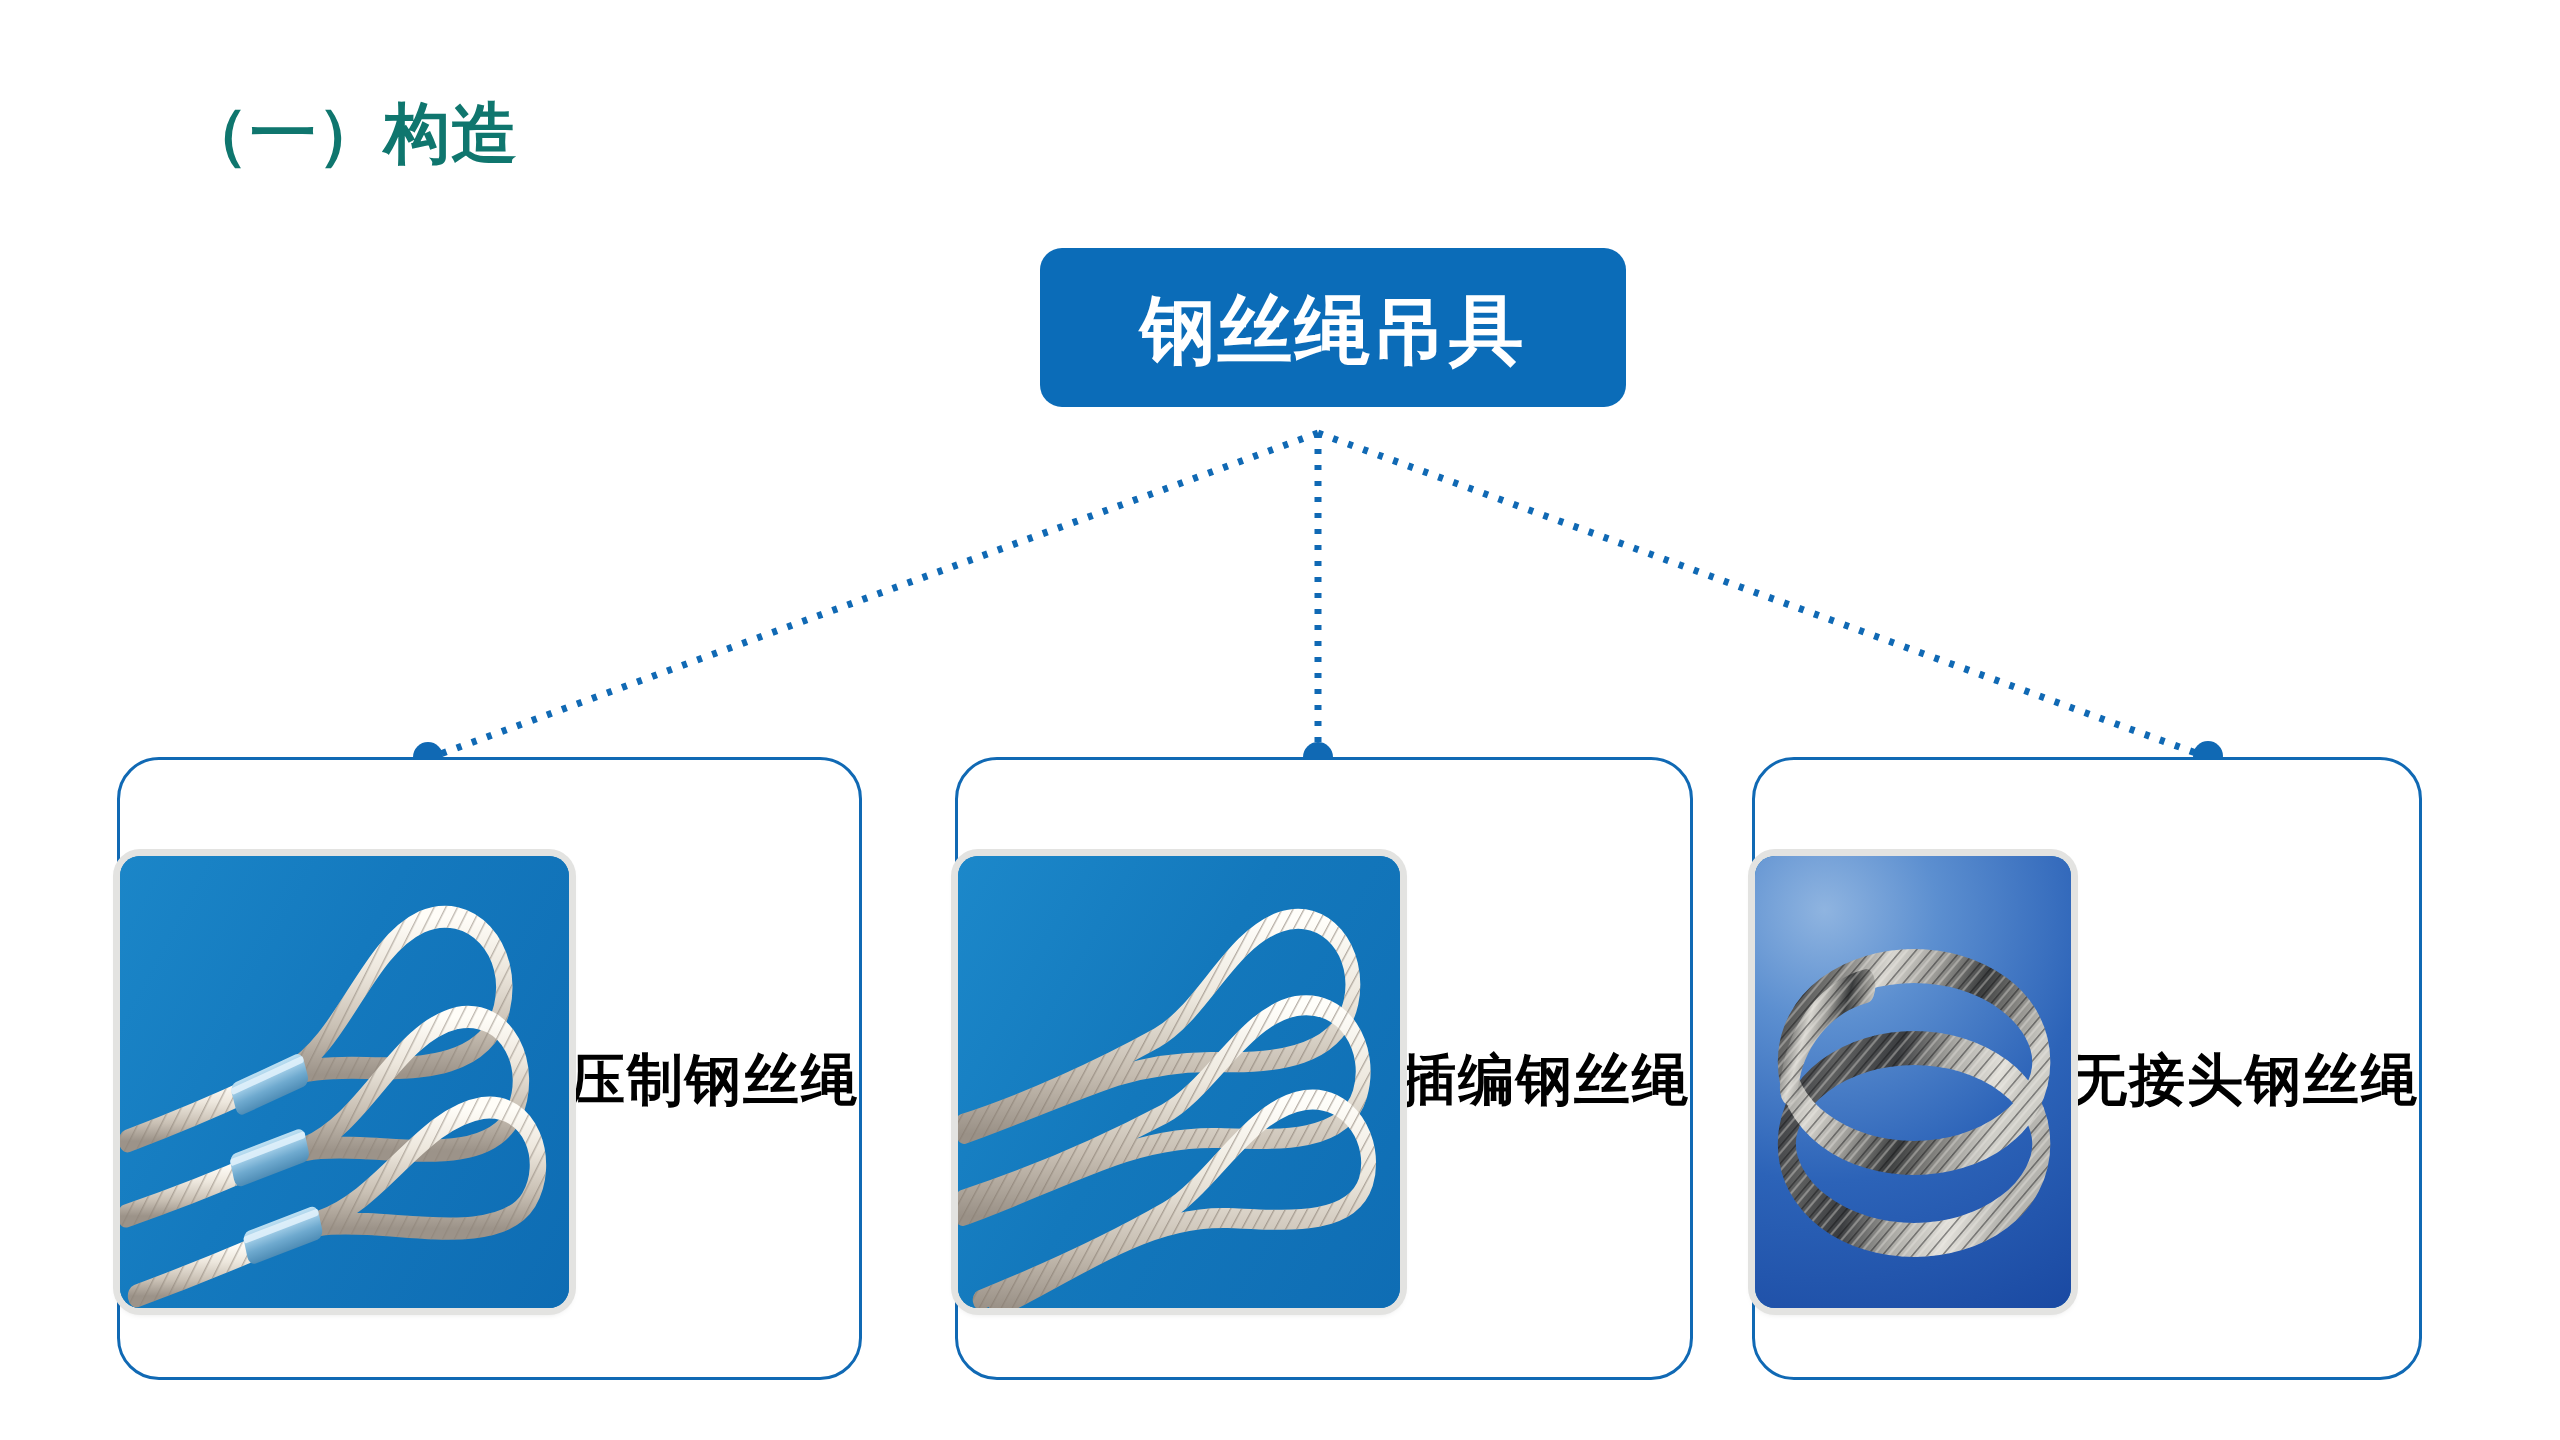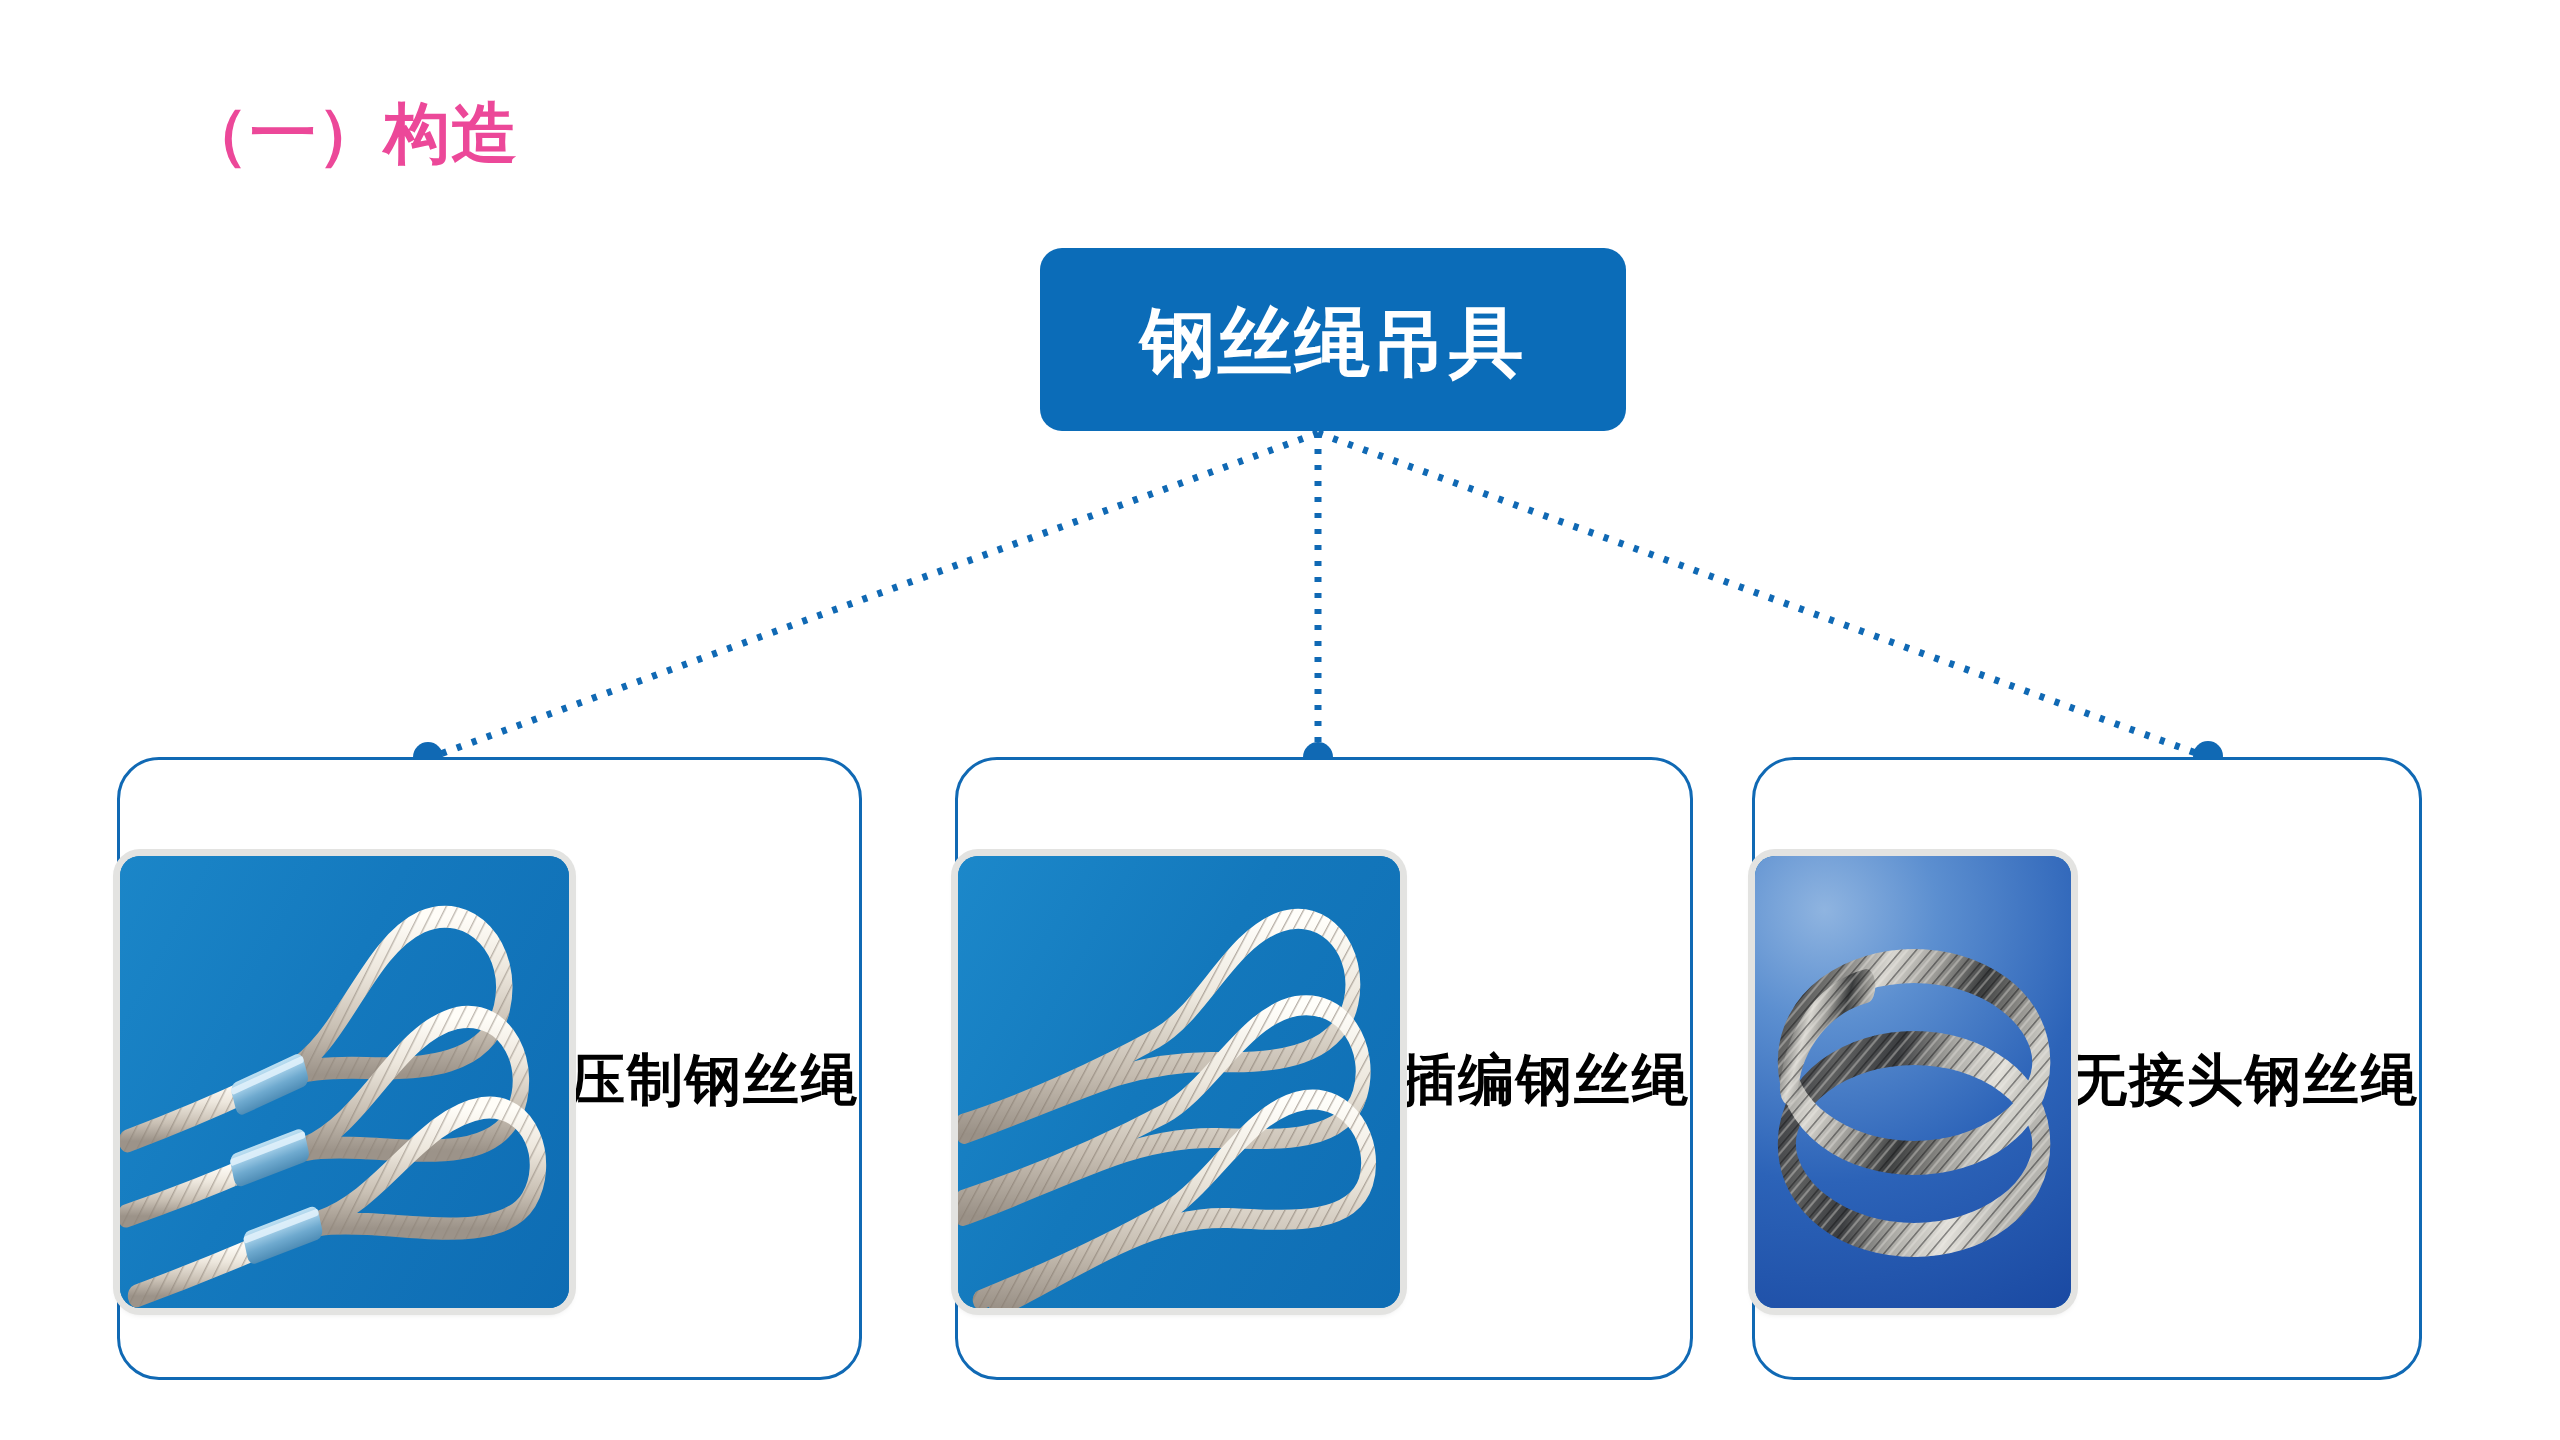--- a/index.html
+++ b/index.html
@@ -9,30 +9,30 @@
     background:#ffffff;
     font-family:"Liberation Sans","DejaVu Sans",sans-serif;
     overflow:hidden;
     position:relative;
   }
   #slide{position:absolute;left:0;top:0;width:2560px;height:1440px;background:#fff;}
 
   
   #section-title{
     position:absolute;left:183px;top:96px;
-    font-size:66px;font-weight:bold;color:#ec4899;
+    font-size:66px;font-weight:bold;color:#0f766e;
     letter-spacing:1px;white-space:nowrap;line-height:1.15;
   }
 
   
   #connectors{position:absolute;left:0;top:0;width:2560px;height:1440px;pointer-events:none;}
 
   
   #root-node{
-    position:absolute;left:1040px;top:248px;width:586px;height:183px;
+    position:absolute;left:1040px;top:248px;width:586px;height:159px;
     background:#0B6CB8;border-radius:22px;
     display:flex;align-items:center;justify-content:center;
   }
   #root-node-label{
     color:#ffffff;font-size:75px;font-weight:bold;letter-spacing:2px;
     white-space:nowrap;line-height:1;
     transform:translateY(3px);
   }
 
   

